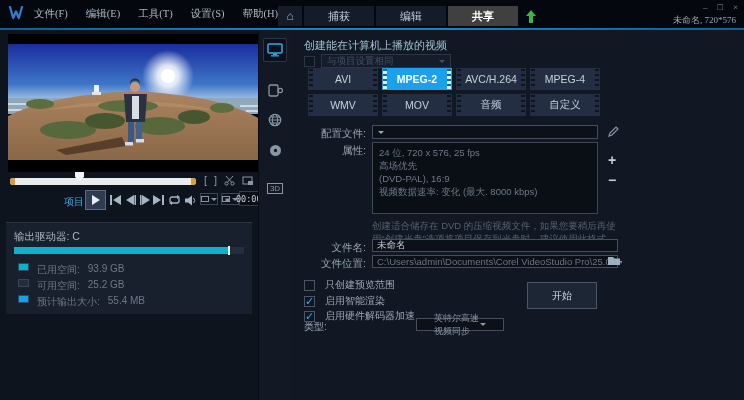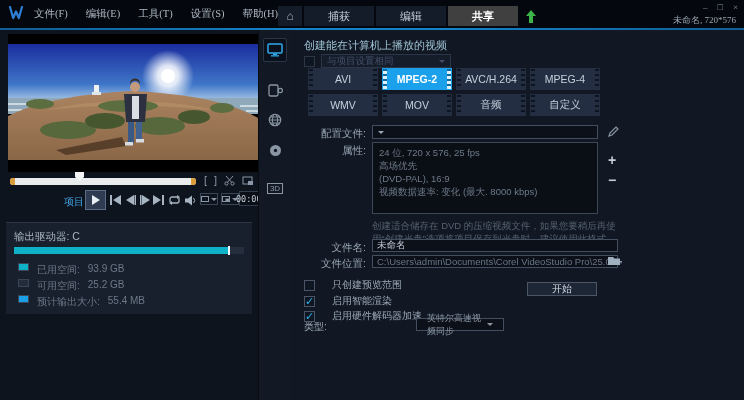--- a/index.html
+++ b/index.html
@@ -88,27 +88,27 @@
     color:#b8c2ce; font-size:9.5px; display:flex; align-items:center; justify-content:space-between; padding:0 5px; }
   .dropdown .caret { border:3.5px solid transparent; border-top-color:#9aa6b4; margin-top:4px; }
   .props-box { position:absolute; left:82px; top:112px; width:226px; height:72px; background:#0a0f16; border:1px solid #3d4856; padding:3px 6px; }
   .props-box div { font-size:9.5px; color:#6e7a88; line-height:13px; white-space:nowrap; }
   .side-tool { position:absolute; left:318px; color:#8a96a6; }
   .plusminus { font-size:14px; font-weight:bold; color:#c4ced8; line-height:12px; }
   .desc { position:absolute; left:82px; top:189px; width:264px; font-size:9.5px; color:#55606e; line-height:13px; }
   .txt-input { position:absolute; left:82px; width:246px; height:13px; background:#0b1019; border:1px solid #434f60;
     color:#c2ccd8; font-size:9.5px; padding:0 4px; font-family:"Liberation Sans",sans-serif; }
   .txt-input.dim { color:#6a7686; }
-  .opt-row { position:absolute; left:14px; display:flex; align-items:center; gap:17px; }
+  .opt-row { position:absolute; left:14px; display:flex; align-items:center; gap:10px; }
   .opt-label { font-size:10px; color:#9aa6b4; }
-  .start-btn { position:absolute; left:237px; top:252px; width:70px; height:14px; background:#1d2635; border:1px solid #4a5666;
+  .start-btn { position:absolute; left:237px; top:252px; width:70px; height:27px; background:#1d2635; border:1px solid #4a5666;
     color:#d2dae4; font-size:10px; display:flex; align-items:center; justify-content:center; }
   .type-label { position:absolute; left:14px; top:290px; font-size:10px; color:#9aa6b4; }
   .type-dd { position:absolute; left:126px; top:288px; width:88px; height:13px; background:#0b1019; border:1px solid #434f60;
-    color:#8c98a6; font-size:9px; display:flex; align-items:center; justify-content:space-between; padding:0 10px; }
+    color:#8c98a6; font-size:9px; display:flex; align-items:center; justify-content:space-between; padding:0 17px; }
   .type-dd .caret { border:3px solid transparent; border-top-color:#8c98a6; margin-top:3px; }
   svg { display:block; }
 </style>
 </head>
 <body>
 
 <div class="app">
 
   <div class="titlebar">
     <span class="logo">

